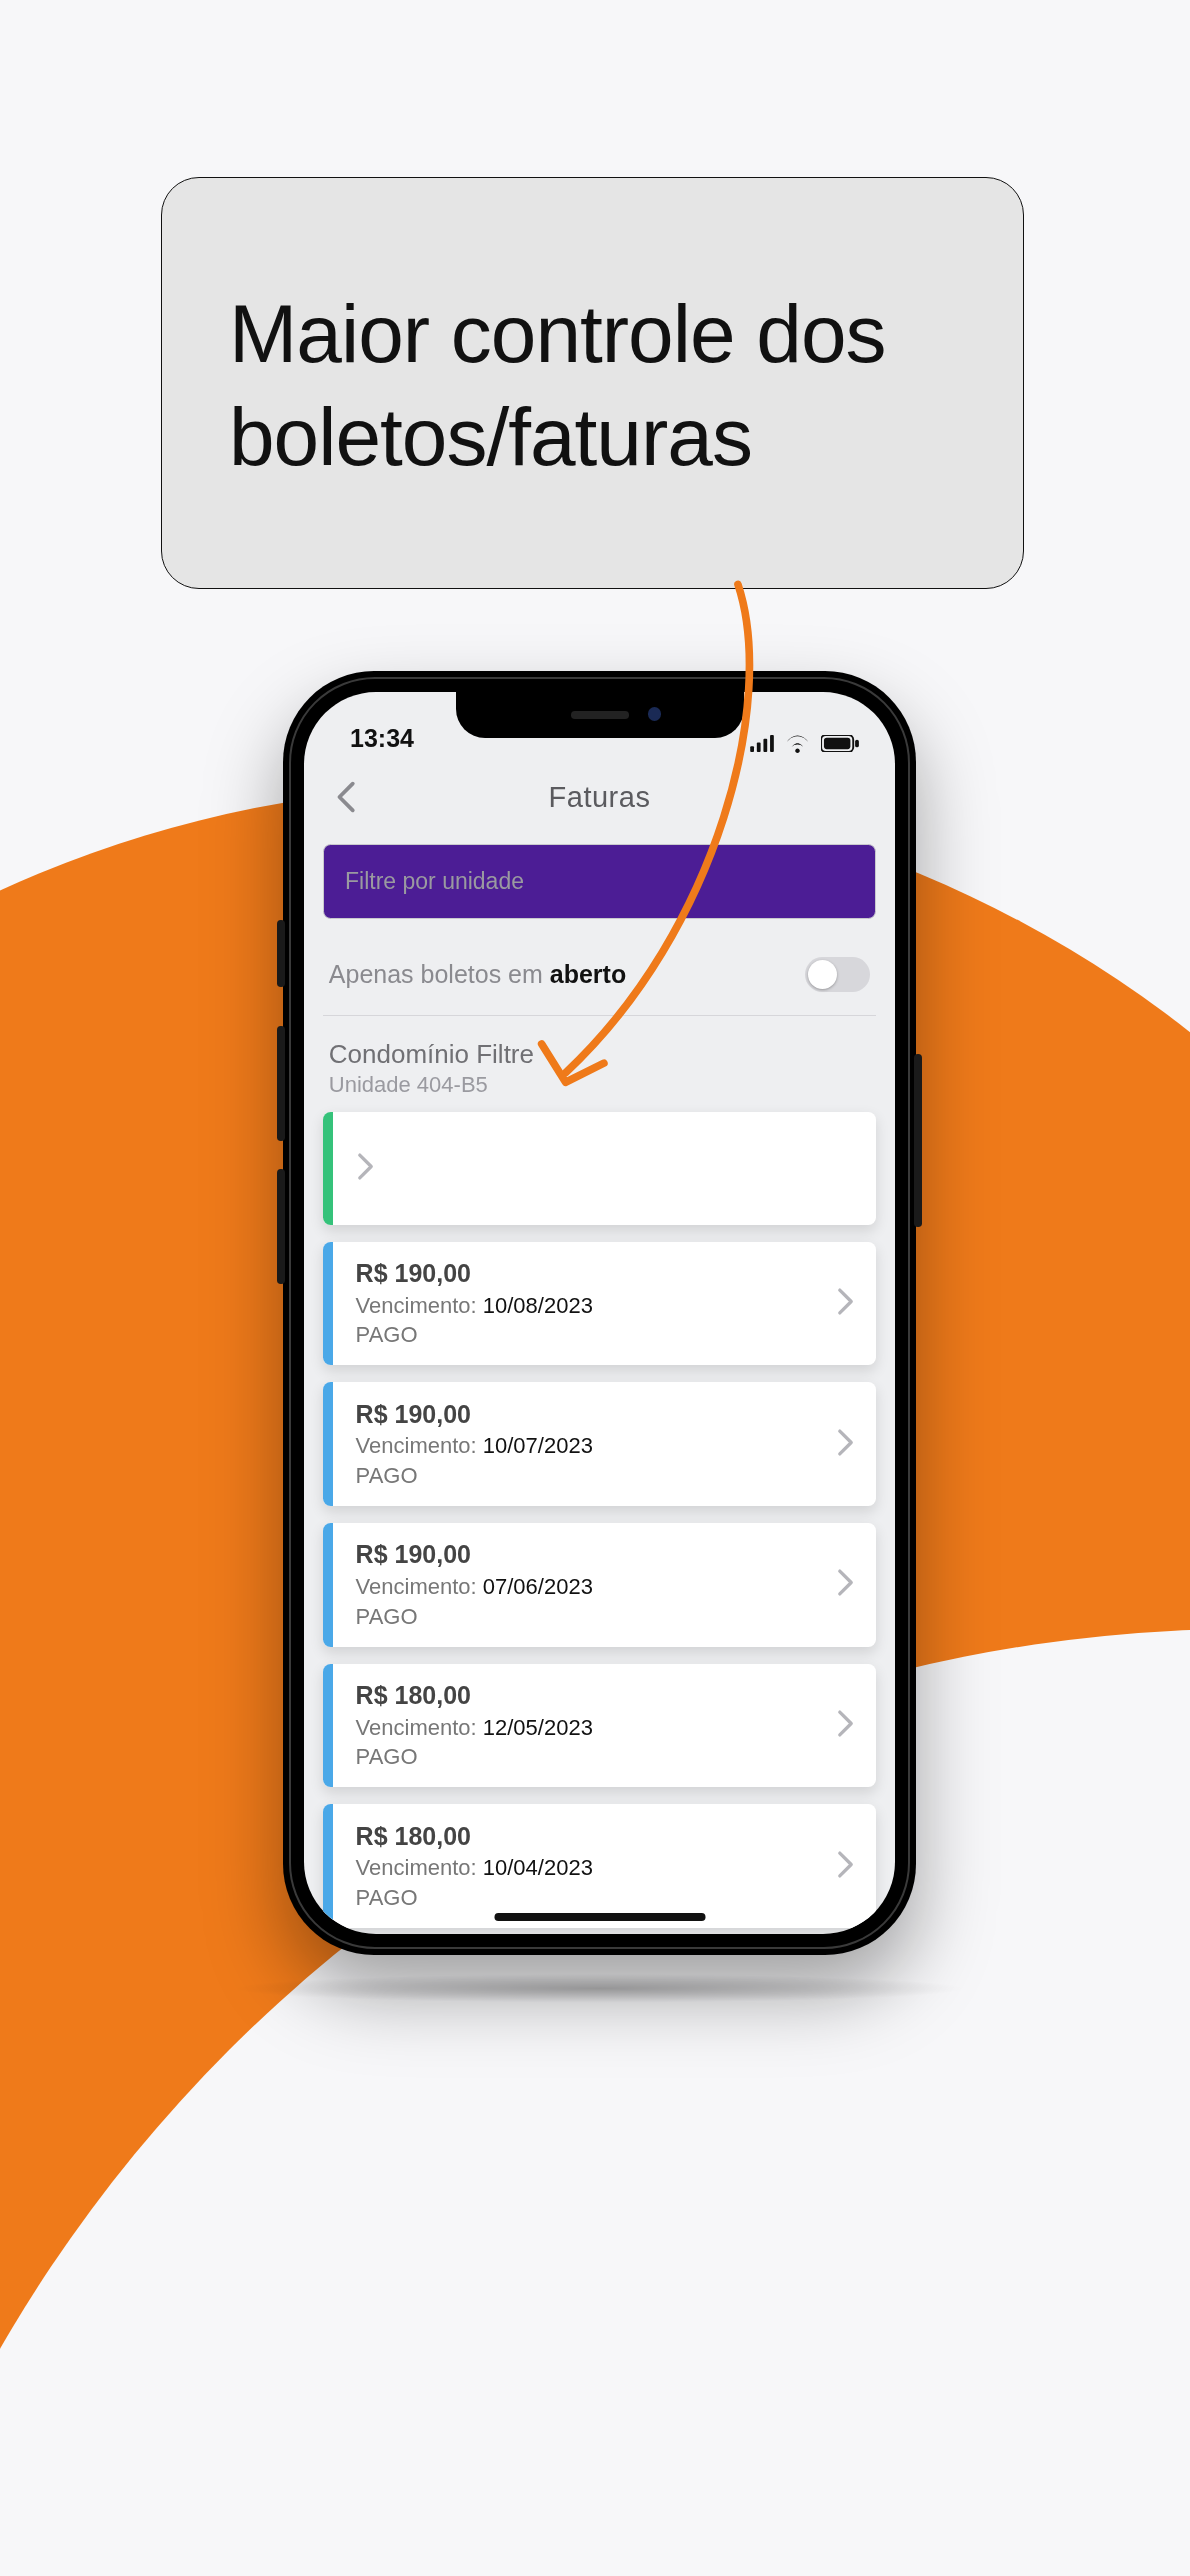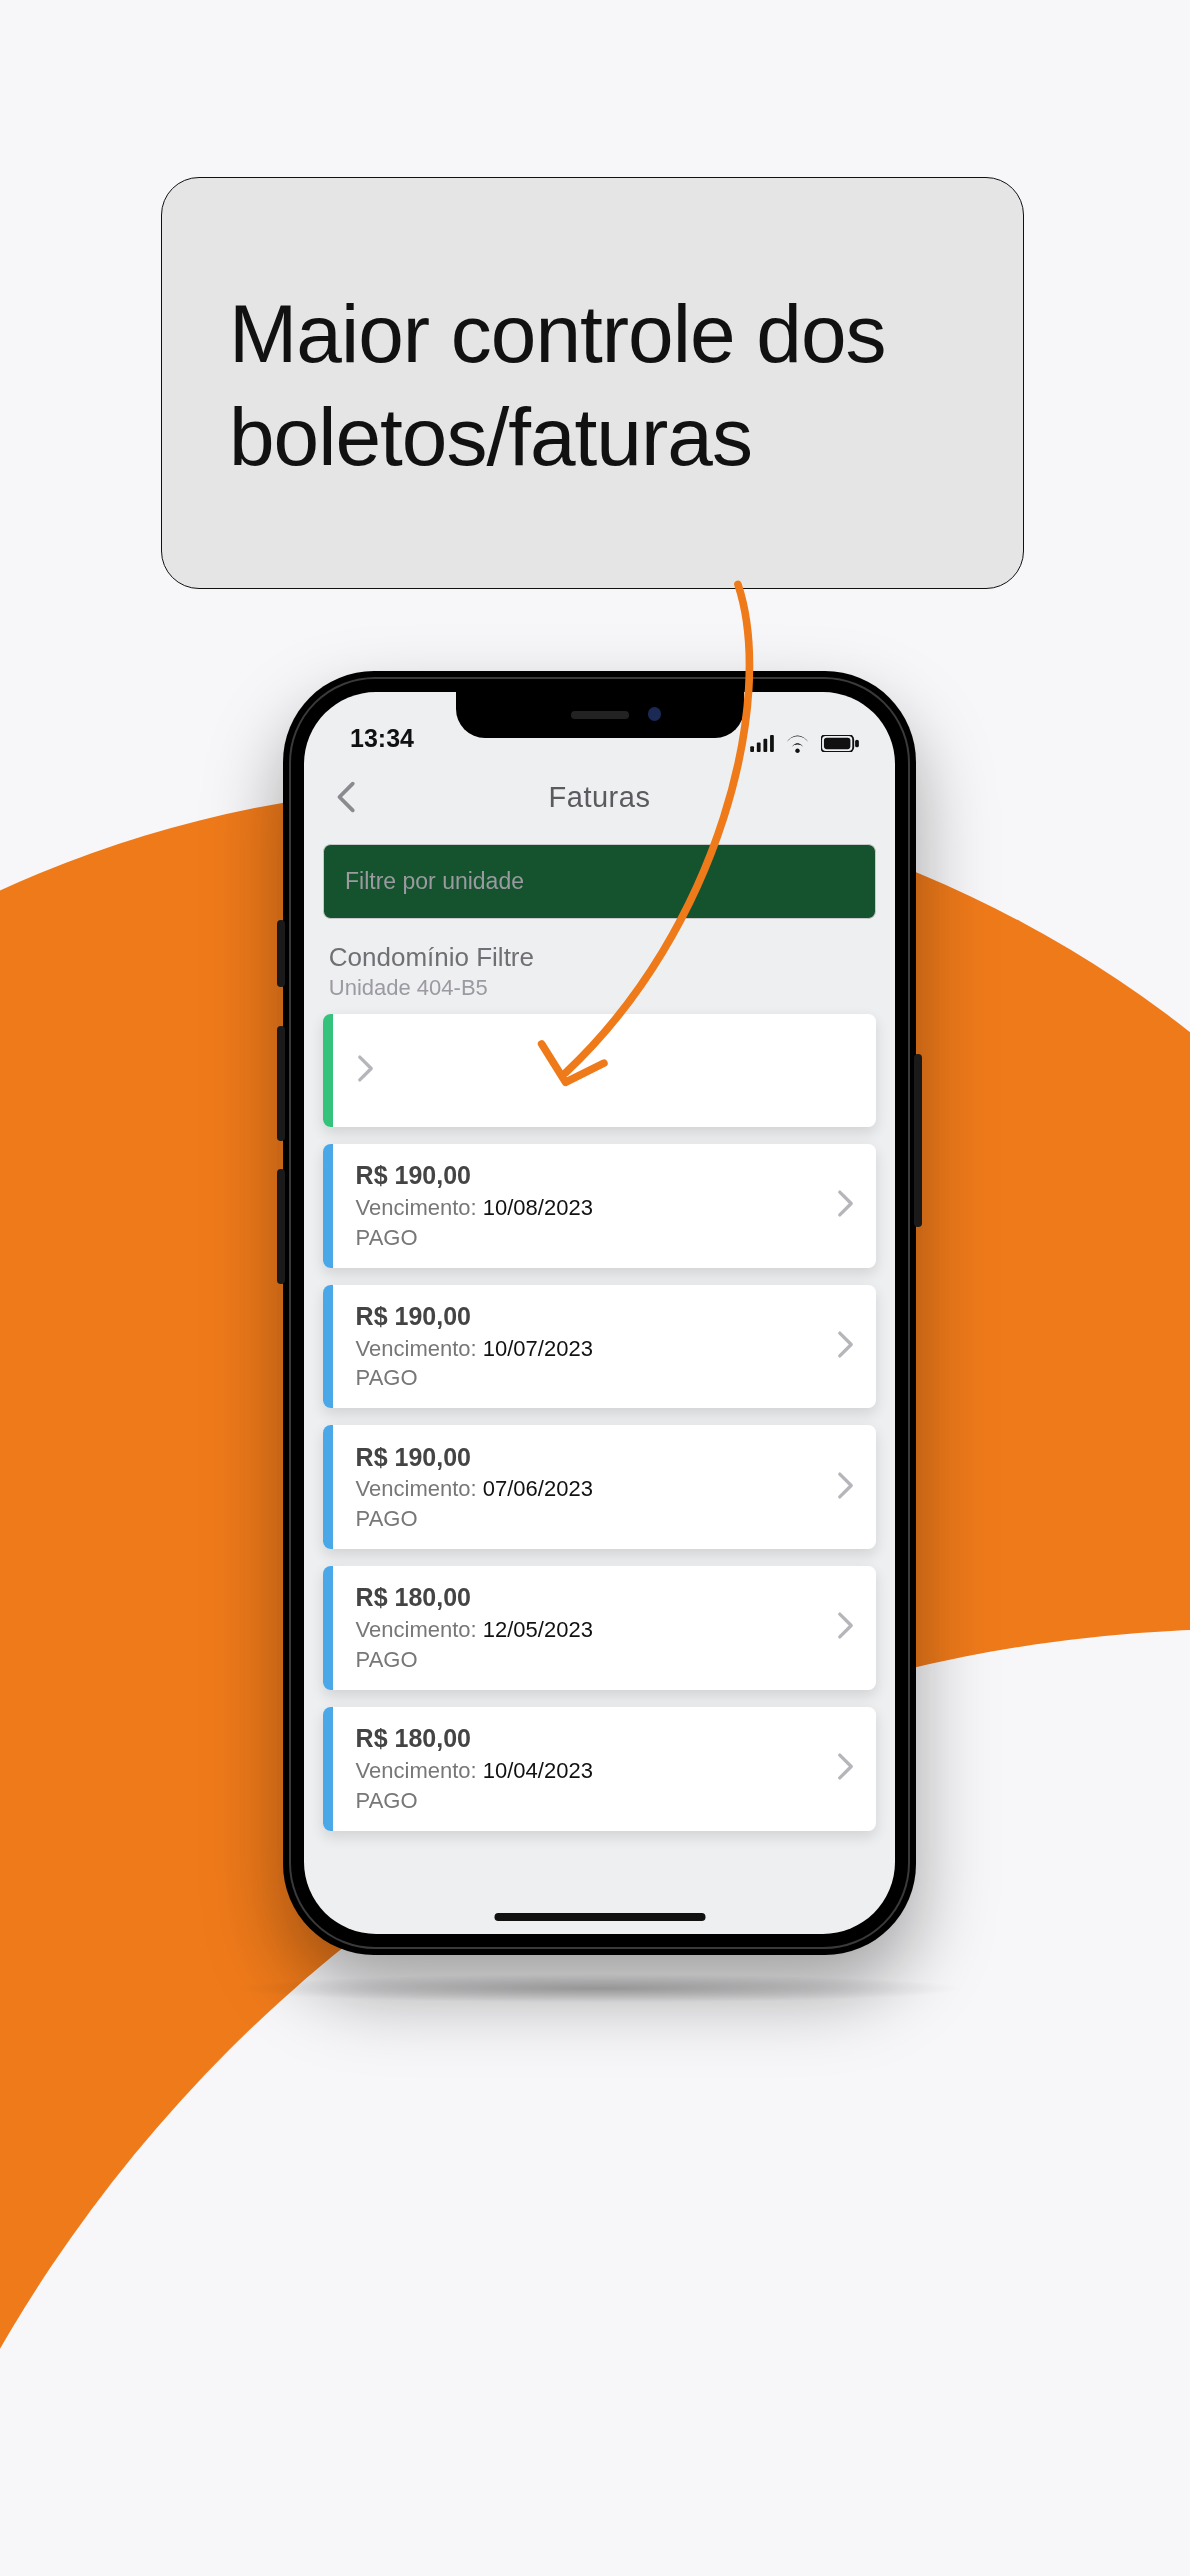--- a/index.html
+++ b/index.html
@@ -181,21 +181,21 @@
   }
 
   .content {
     padding: 7.7px 19px 0 19px;
   }
   .filter-input {
     width: 100%;
     height: 75px;
     border: 1.9px solid #c9c9cd;
     border-radius: 7.7px;
-    background: #14532d;
+    background: #4c1d95;
     padding: 0 21px;
     font-size: 23px;
     color: #9a9aa0;
     display: flex;
     align-items: center;
   }
   .toggle-row {
     margin-top: 29px;
     padding: 9.6px 5.8px 23px 5.8px;
     display: flex;
@@ -330,20 +330,28 @@
             </svg>
         </div>
         <div class="nav-title">Faturas</div>
       </div>
 
       <div class="content">
         <div class="filter-input">
           <span>Filtre por unidade</span>
         </div>
 
+        <div class="toggle-row">
+          <div class="toggle-label">
+            <span>Apenas boletos em </span><b>aberto</b>
+          </div>
+          <div class="toggle">
+            <div class="toggle-knob"></div>
+          </div>
+        </div>
 
         <div class="section-header">
           <div class="line1">Condomínio Filtre</div>
           <div class="line2">Unidade 404-B5</div>
         </div>
 
         <div class="list" id="invoice-list">
             <div class="card">
               <div class="card-stripe stripe-green"></div>
               <div class="card-body">

